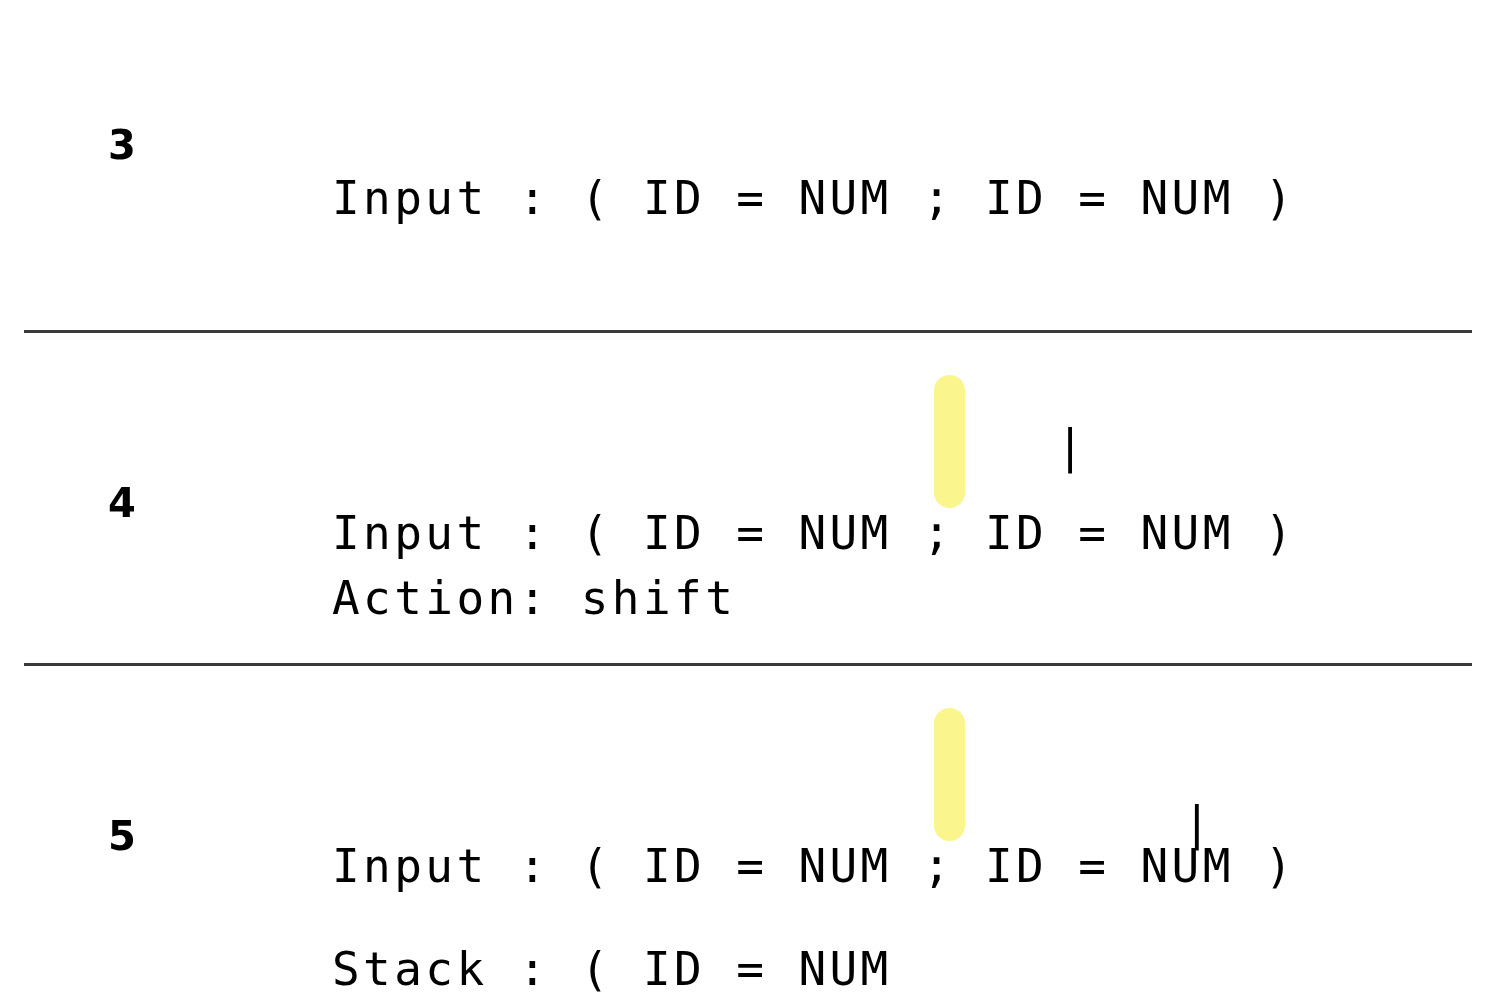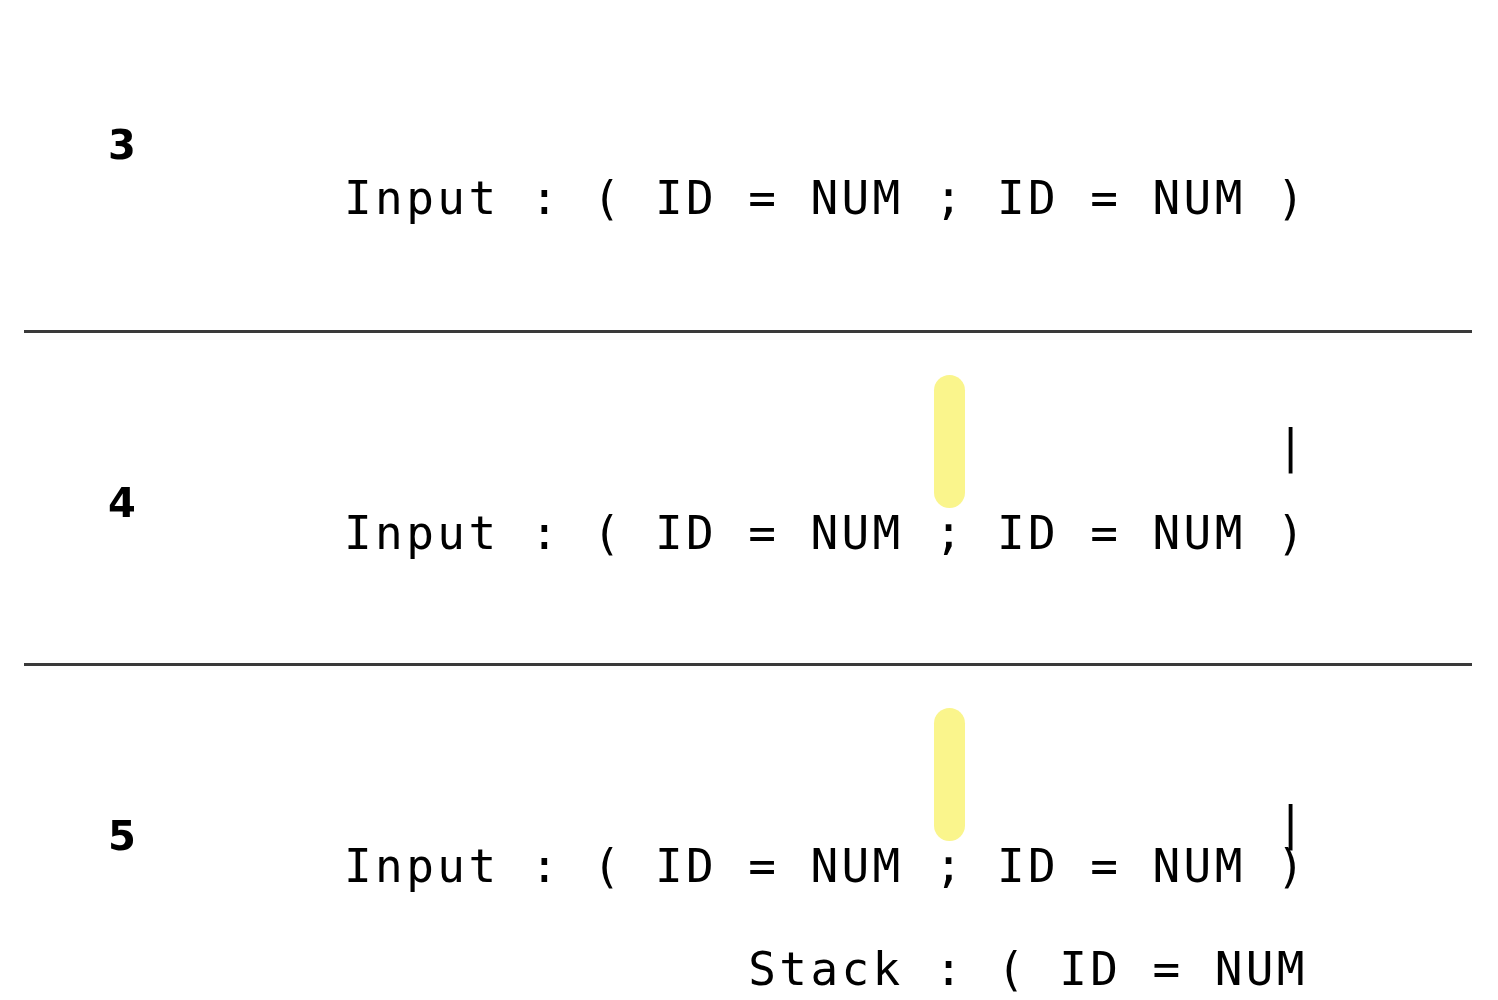--- a/index.html
+++ b/index.html
@@ -39,29 +39,28 @@
     left: 108px;
     font-family: "DejaVu Sans", sans-serif;
     font-weight: bold;
     font-size: 40px;
     color: #000000;
     line-height: 1;
   }
 
   .code-block {
     position: absolute;
-    left: 344px;
+    left: 332px;
     top: 0;
     font-family: "DejaVu Sans Mono", monospace;
     font-size: 46px;
     line-height: 68px;
     color: #000000;
     white-space: pre;
     letter-spacing: 3.4px;
-    text-align: right;
   }
 
   .code-line {
     white-space: pre;
     height: 68px;
   }
 
   
   .caret-line {
     white-space: pre;
@@ -91,20 +90,21 @@
 
 <div id="trace">
 
   <div class="step-row" id="row-0" style="height:330px;">
     <div class="step-number" style="top:125px;">3</div>
     <div class="code-block" style="top:28px;">
       <div class="code-line">Input : ( ID = NUM ; ID = NUM )</div>
       <div class="caret-line tight">
         <span class="caret glyph" id="caret-0" style="margin-left: 475.5px;">|</span>
       </div>
+      <div class="code-line">Action: shift</div>
     </div>
   </div>
 
   <div class="divider"></div>
 
   <div class="step-row" id="row-1" style="height:330px;">
     <div class="step-number" style="top:150px;">4</div>
     <div class="hl-wrap" id="hl-1" style="left: 934.3px; width: 31px; top: 42px; height: 133px;"></div>
     <div class="code-block" style="top:30px;">
       <div class="code-line">Input : ( ID = NUM ; ID = NUM )</div>

